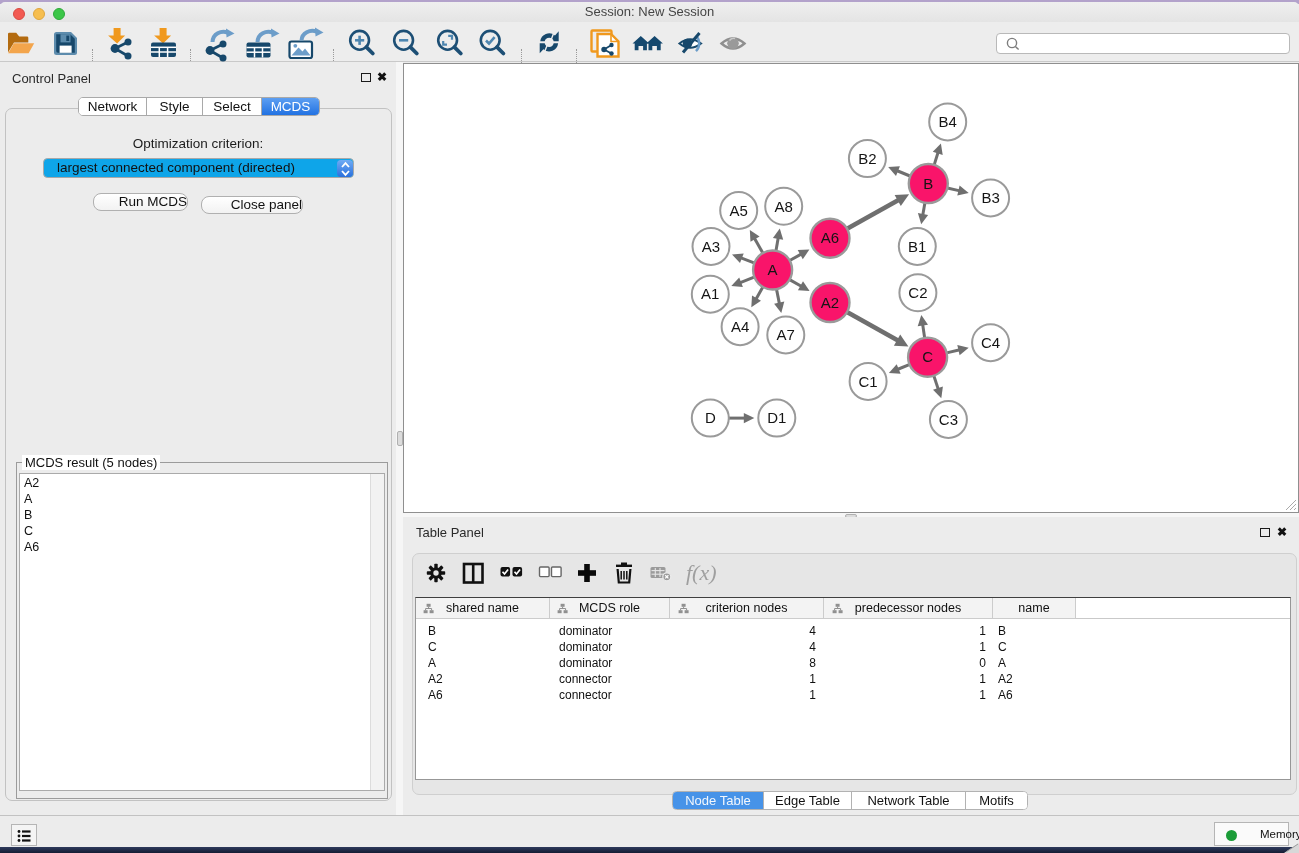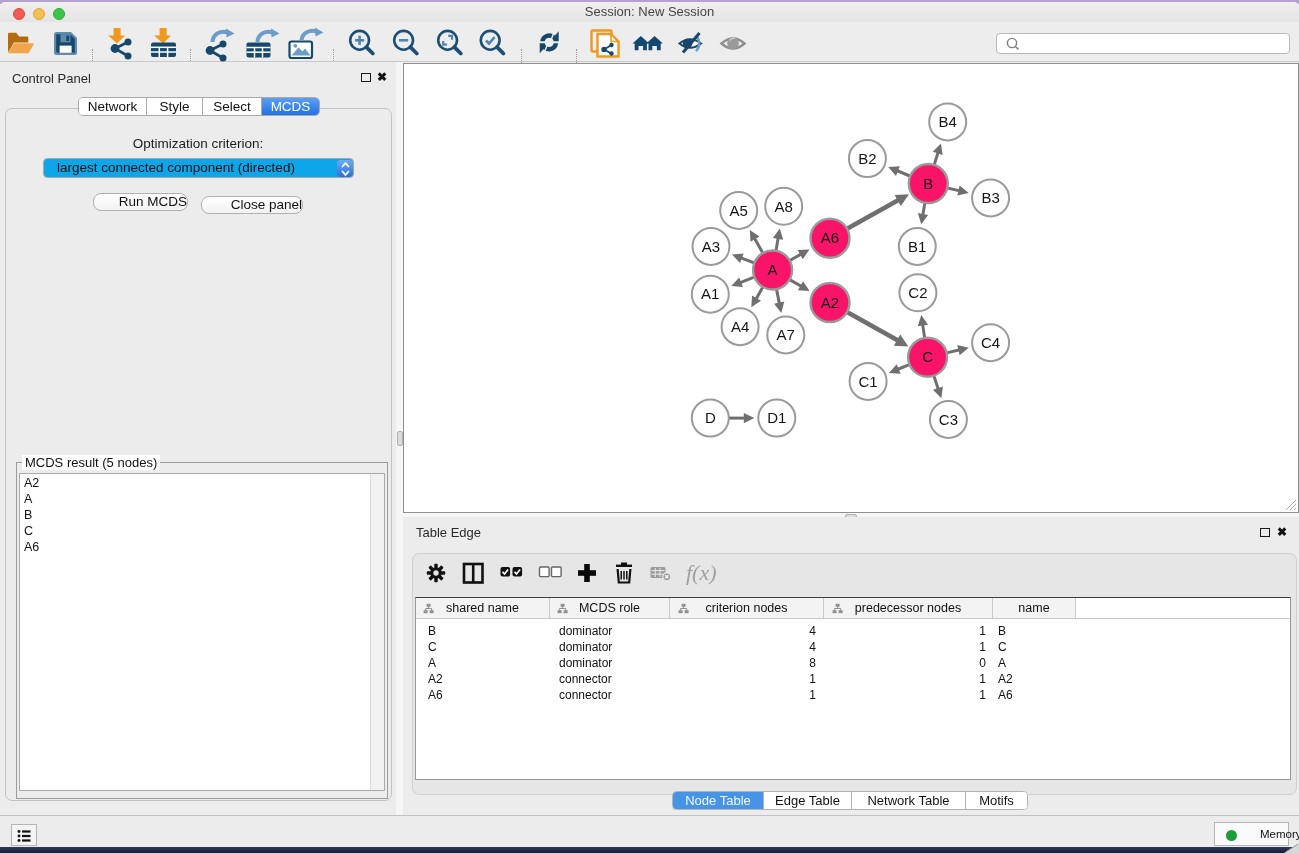--- a/index.html
+++ b/index.html
@@ -333,21 +333,21 @@
       <line x1="3" y1="13" x2="13" y2="3" stroke="#aaa" stroke-width="1"></line>
       <line x1="7" y1="13" x2="13" y2="7" stroke="#aaa" stroke-width="1"></line>
       <line x1="11" y1="13" x2="13" y2="11" stroke="#aaa" stroke-width="1"></line>
     </svg>
   </div>
 </div>
 <div class="abs" id="hsplit2"></div>
 <div class="abs" style="left:397px;top:431px;width:6px;height:15px;background:#dcdcdc;border:1px solid #b0b0b0;border-radius:2px;"></div>
 <div class="abs" style="left:845px;top:513.5px;width:12px;height:4px;background:#dcdcdc;border:1px solid #b0b0b0;border-radius:2px;"></div>
 <div class="abs" id="tablepanel">
-  <div id="tp-title">Table Edge</div>
+  <div id="tp-title">Table Panel</div>
   <div class="winbtn-sq" style="left:857px;top:11px;"></div>
   <div class="winbtn-x" style="left:874px;top:8px;">✖</div>
   <div id="tp-inner"></div>
   <svg width="896" height="80" style="position:absolute;left:0;top:20px;">
 <g transform="translate(33,36)">
         <rect x="-1.7" y="-9.2" width="3.4" height="4.6" rx="0.8" fill="#111" transform="rotate(0)"></rect>
         <rect x="-1.7" y="-9.2" width="3.4" height="4.6" rx="0.8" fill="#111" transform="rotate(45)"></rect>
         <rect x="-1.7" y="-9.2" width="3.4" height="4.6" rx="0.8" fill="#111" transform="rotate(90)"></rect>
         <rect x="-1.7" y="-9.2" width="3.4" height="4.6" rx="0.8" fill="#111" transform="rotate(135)"></rect>
         <rect x="-1.7" y="-9.2" width="3.4" height="4.6" rx="0.8" fill="#111" transform="rotate(180)"></rect>

